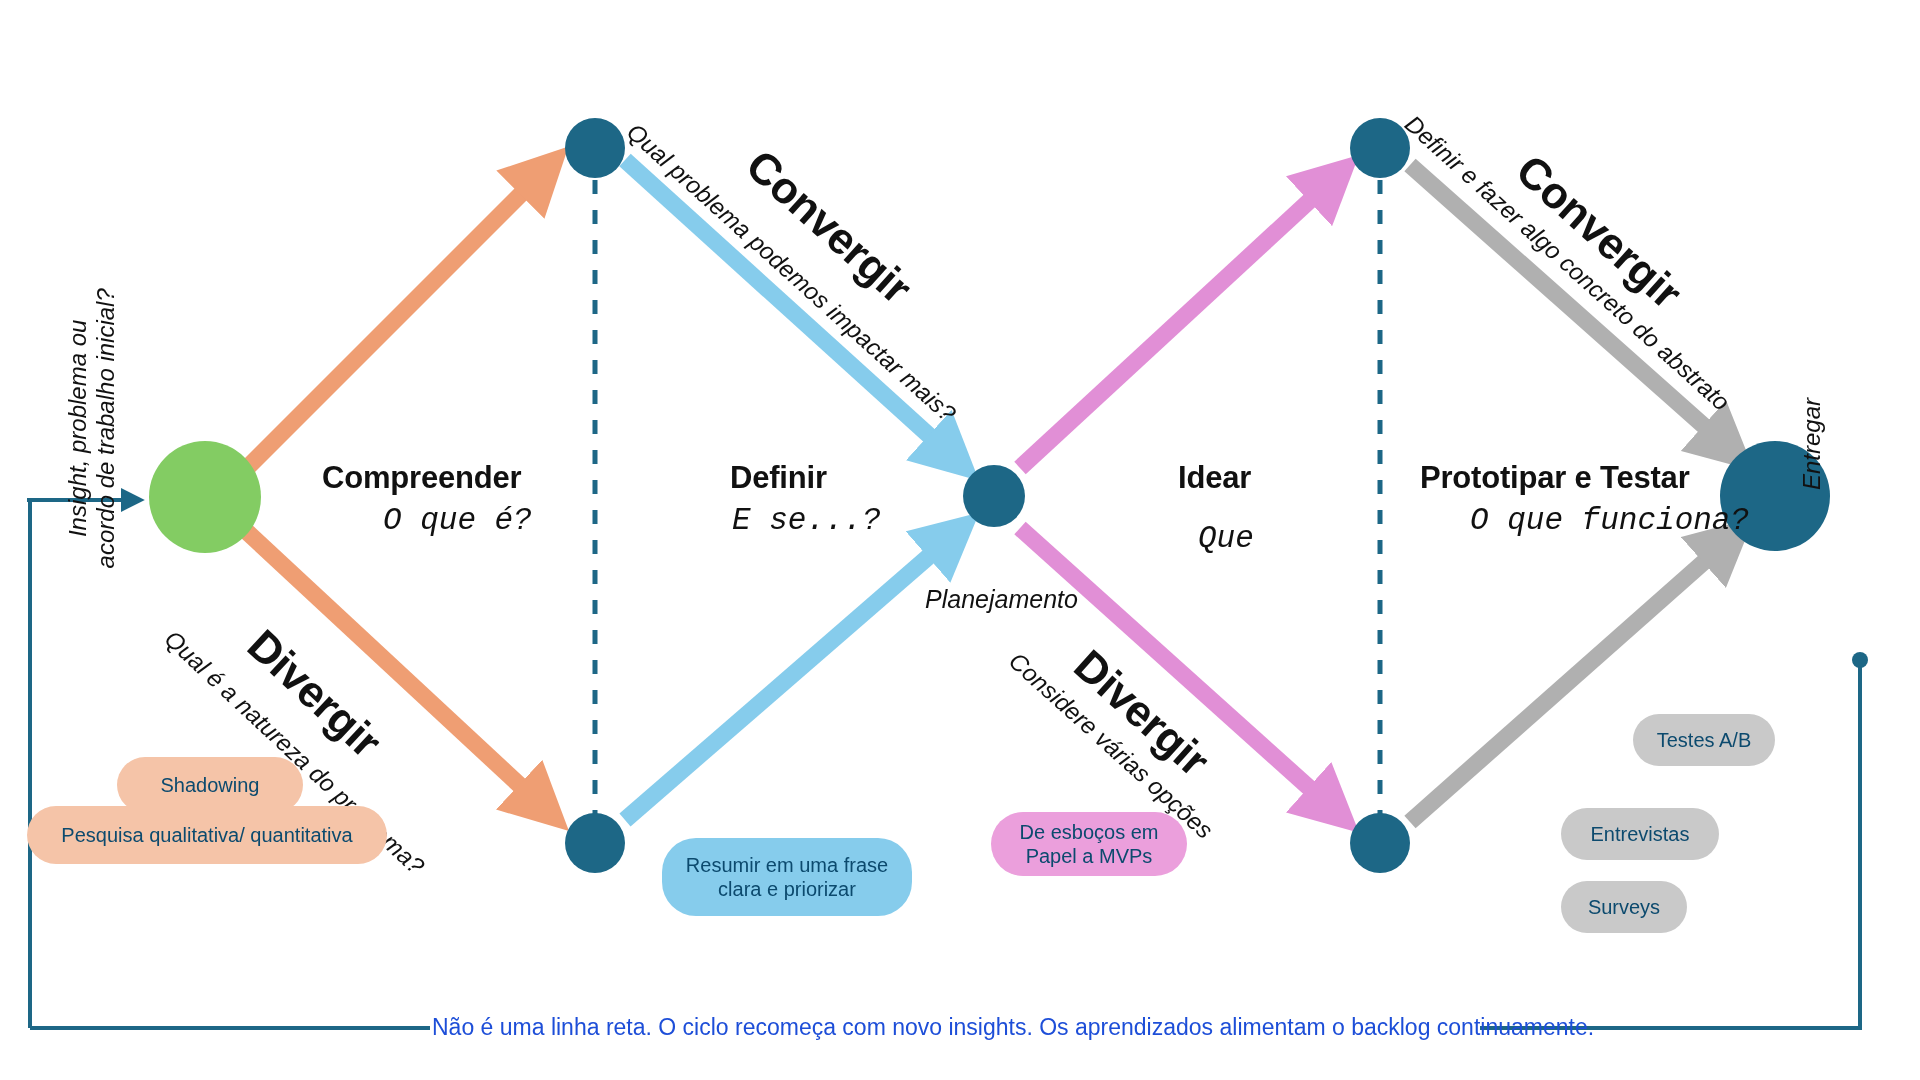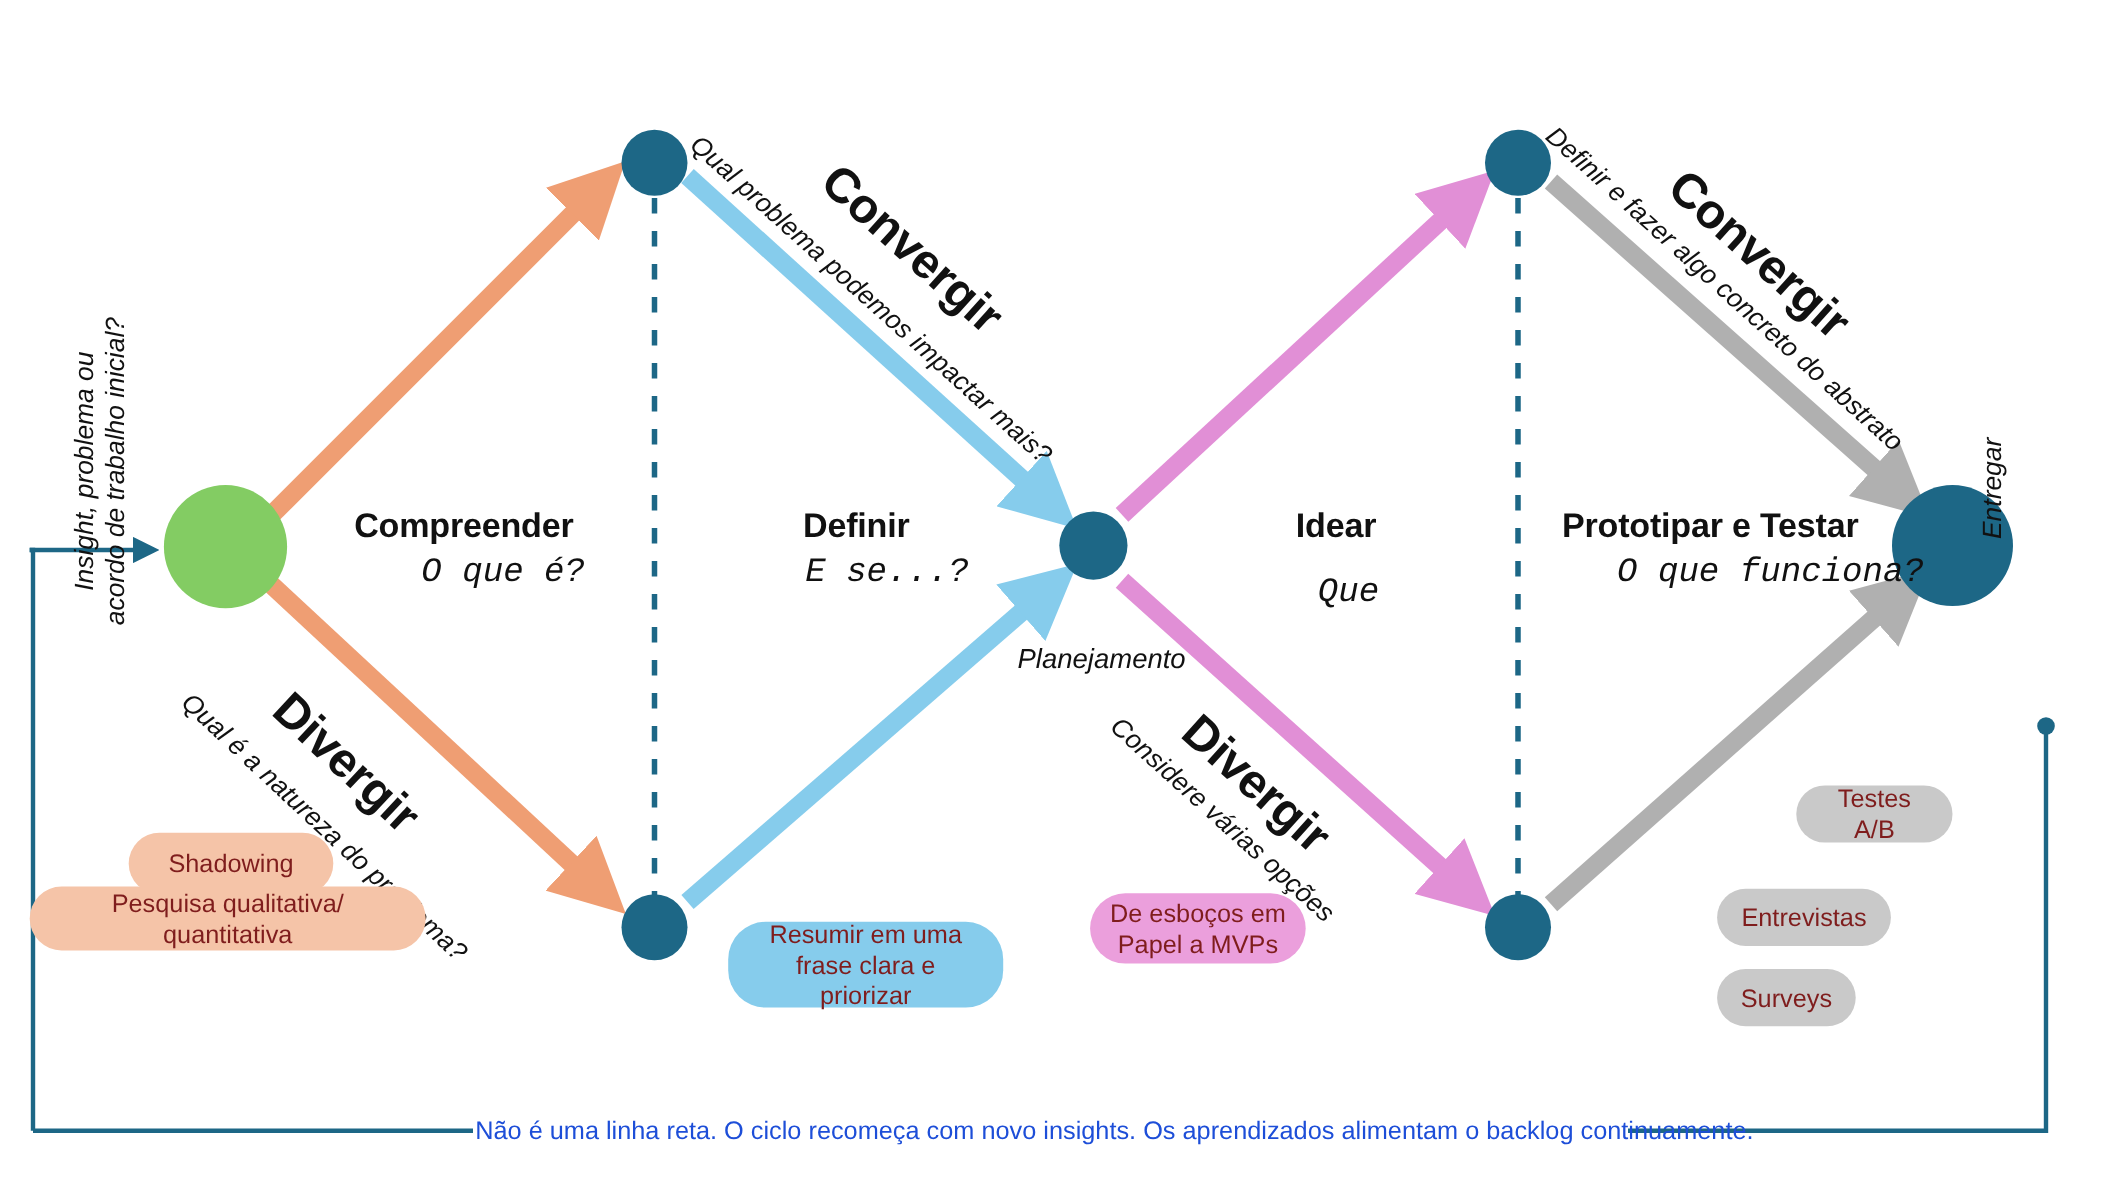--- a/index.html
+++ b/index.html
@@ -53,22 +53,22 @@
     line-height: 1.18;
     white-space: pre;
   }
   .pill {
     position: absolute;
     display: flex;
     align-items: center;
     justify-content: center;
     text-align: center;
     border-radius: 34px;
-    font-size: 23px;
-    color: #7f1d1d;
+    font-size: 20px;
+    color: #0c4a6e;
     line-height: 1.22;
     padding: 0 18px;
     box-sizing: border-box;
   }
   .pill-orange { background: #f5c4a8; }
   .pill-blue   { background: #86ccec; margin-top: 26px; }
   .pill-pink   { background: #eb9fdc; }
   .pill-gray   { background: #c9c9c9; }
   .caption {
     position: absolute;

